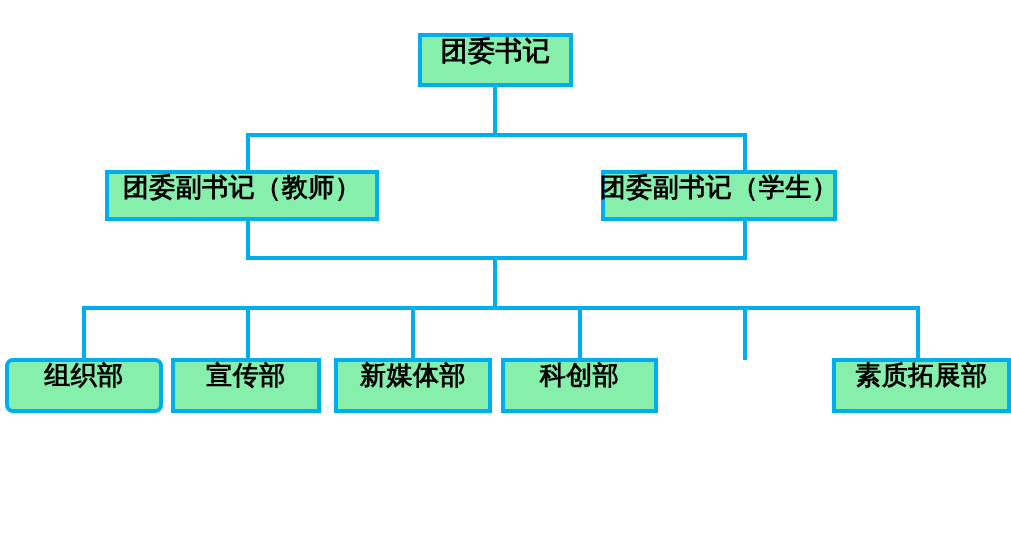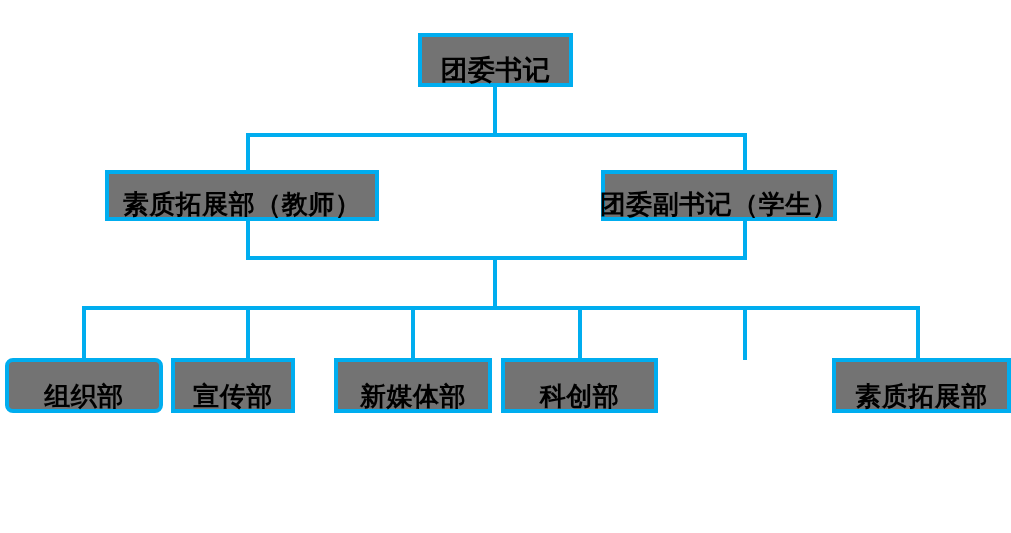--- a/index.html
+++ b/index.html
@@ -17,24 +17,24 @@
   #chart-canvas {
     position: absolute;
     left: 0;
     top: 0;
     width: 1011px;
     height: 533px;
   }
   .node-box {
     position: absolute;
     box-sizing: border-box;
-    background: #737373;
+    background: #86efac;
     border: 4px solid #00ADEF;
     display: flex;
-    align-items: flex-end;
+    align-items: flex-start;
     justify-content: center;
     z-index: 3;
   }
   .node-label {
     color: #000000;
     font-weight: bold;
     line-height: 1;
     white-space: nowrap;
     letter-spacing: 0.5px;
   }
@@ -61,21 +61,21 @@
   }
   #node-deputy-teacher .node-label,
   #node-deputy-student .node-label { font-size: 26px; }
   
   .dept-box {
     top: 358px;
     height: 55px;
   }
   .dept-box .node-label { font-size: 26px; }
   #dept-0 { left: 5px;   width: 158px; border-radius: 8px; }
-  #dept-1 { left: 171px; width: 124px; }
+  #dept-1 { left: 171px; width: 150px; }
   #dept-2 { left: 334px; width: 158px; }
   #dept-3 { left: 501px; width: 157px; }
   #dept-4 { left: 667px; width: 155px; }
   #dept-5 { left: 832px; width: 179px; }
 
   
   .connector {
     position: absolute;
     background: #00ADEF;
     z-index: 1;
@@ -129,21 +129,21 @@
   <div class="connector conn-v conn-dept-drop" id="conn-dept-2"></div>
   <div class="connector conn-v conn-dept-drop" id="conn-dept-3"></div>
   <div class="connector conn-v conn-dept-drop" id="conn-dept-4"></div>
   <div class="connector conn-v conn-dept-drop" id="conn-dept-5"></div>
 
   <div class="node-box" id="node-root">
     <span class="node-label">团委书记</span>
   </div>
 
   <div class="node-box" id="node-deputy-teacher">
-    <span class="node-label">素质拓展部（教师）</span>
+    <span class="node-label">团委副书记（教师）</span>
   </div>
   <div class="node-box" id="node-deputy-student">
     <span class="node-label">团委副书记（学生）</span>
   </div>
 
   <div class="node-box dept-box" id="dept-0">
     <span class="node-label">组织部</span>
   </div>
   <div class="node-box dept-box" id="dept-1">
     <span class="node-label">宣传部</span>

